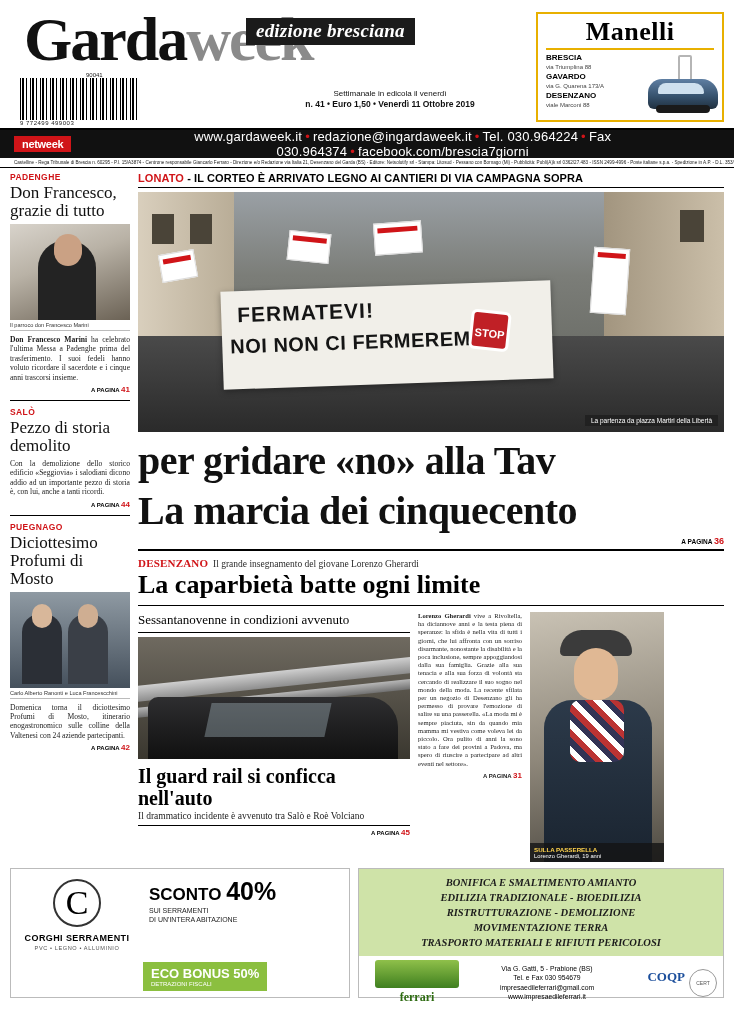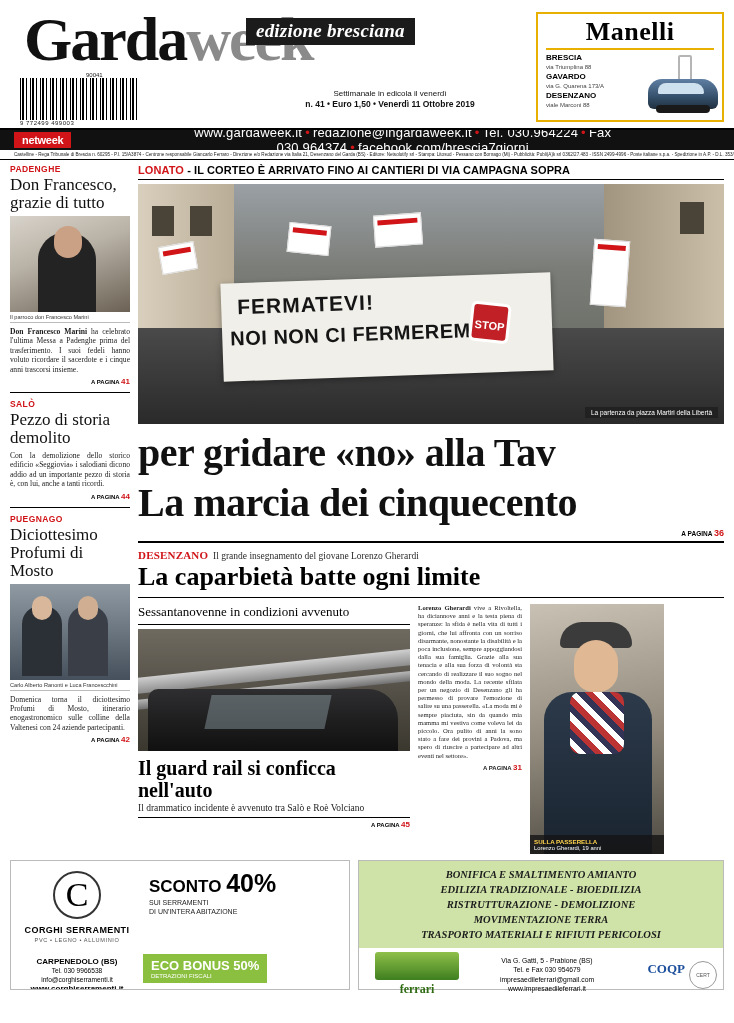--- a/index.html
+++ b/index.html
@@ -29,21 +29,21 @@
   .manelli-cities b{font-size:8px;}
   .manelli-cities .small{color:#444;font-size:6px;}
   .manelli-logo{float:right;width:78px;text-align:center;}
   .ren-diamond{width:16px;height:22px;margin:2px auto 0 auto;position:relative;}
   .ren-diamond div{position:absolute;left:3px;top:0;width:10px;height:22px;border:2px solid #b5b5b5;transform:skewX(0deg);border-radius:2px;}
   .car{width:70px;height:30px;margin:2px auto 0 auto;background:linear-gradient(180deg,#5f7fa3 0%,#35506b 60%,#20303f 100%);border-radius:14px 16px 6px 6px;position:relative;}
   .car:after{content:"";position:absolute;left:10px;top:4px;width:46px;height:11px;background:#cfe0ee;border-radius:10px 12px 2px 2px;}
   .car:before{content:"";position:absolute;left:8px;bottom:-4px;width:54px;height:8px;background:#1a1a1a;border-radius:4px;}
 
   
-  .contactbar{height:20px;background:#111;color:#fff;display:flex;align-items:center;}
+  .contactbar{height:28px;background:#111;color:#fff;display:flex;align-items:center;}
   .netweek{background:#d01418;color:#fff;font-family:"Liberation Sans",sans-serif;font-weight:bold;font-size:11px;padding:2px 8px;margin-left:14px;letter-spacing:-0.3px;}
   .contact-items{flex:1;text-align:center;font-family:"Liberation Sans",sans-serif;font-size:13px;letter-spacing:0.2px;}
   .contact-items .sep{color:#d01418;padding:0 3px;}
   .finestrino{height:9px;background:#fff;color:#222;font-family:"Liberation Sans",sans-serif;font-size:4.6px;line-height:9px;padding-left:14px;border-bottom:1px solid #000;white-space:nowrap;overflow:hidden;}
 
   
   .body{display:flex;padding:4px 10px 0 10px;box-sizing:border-box;}
   .col-left{width:120px;}
   .col-main{flex:1;padding-left:8px;}
 
@@ -215,21 +215,21 @@
         <div class="lphoto two"></div>
         <div class="lcap">Carlo Alberto Ranonti e Luca Francescchini</div>
         <div class="ltext">Domenica torna il diciottesimo Profumi di Mosto, itinerario enogastronomico sulle colline della Valtenesi con 24 aziende partecipanti.</div>
         <div class="lpage"><span>A PAGINA</span> <span class="num">42</span></div>
       </div>
 
     </div>
 
     <div class="col-main">
 
-      <div class="overline"><span class="red">LONATO</span> <span>- IL CORTEO È ARRIVATO FINO AI CANTIERI DI VIA CAMPAGNA SOPRA</span></div>
+      <div class="overline"><span class="red">LONATO</span> <span>- IL CORTEO È ARRIVATO LEGNO AI CANTIERI DI VIA CAMPAGNA SOPRA</span></div>
 
       <div class="mainphoto">
         <div class="mp-bg"></div>
         <div class="mp-bldgL"></div>
         <div class="mp-bldgR"></div>
         <div class="mp-win" style="left:14px;top:22px;width:22px;height:30px;"></div>
         <div class="mp-win" style="left:52px;top:22px;width:22px;height:30px;"></div>
         <div class="mp-win" style="right:20px;top:18px;width:24px;height:32px;"></div>
         <div class="flag" style="left:22px;top:60px;width:34px;height:26px;transform:rotate(-10deg);">
             <div class="bar"></div>
@@ -296,26 +296,20 @@
     </div>
   </div>
 
   <div class="ads">
 
     <div class="ad1">
       <div class="left">
         <div class="cmark">C</div>
         <div class="cname">CORGHI SERRAMENTI</div>
         <div class="csub">PVC • LEGNO • ALLUMINIO</div>
-        <div class="addr">
-          <b>CARPENEDOLO (BS)</b><br>
-          <span>Tel. 030 9966538</span><br>
-          <span>info@corghiserramenti.it</span><br>
-          <b>www.corghiserramenti.it</b>
-        </div>
       </div>
       <div class="right">
         <div class="sconto"><span>SCONTO</span> <span class="pct">40%</span></div>
         <div class="r1">SUI SERRAMENTI</div>
         <div class="r1">DI UN'INTERA ABITAZIONE</div>
         <div class="ecobonus">
           <span>ECO BONUS</span>
           <span>50%</span>
           <small>DETRAZIONI FISCALI</small>
         </div>

